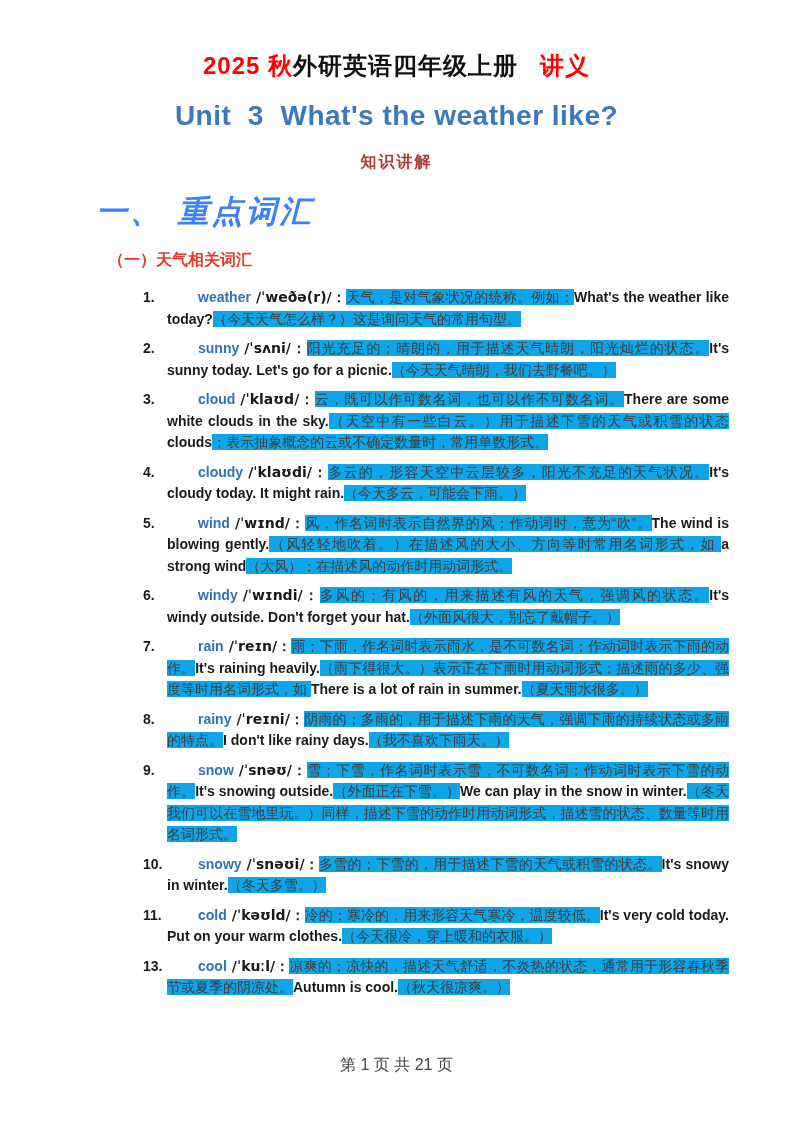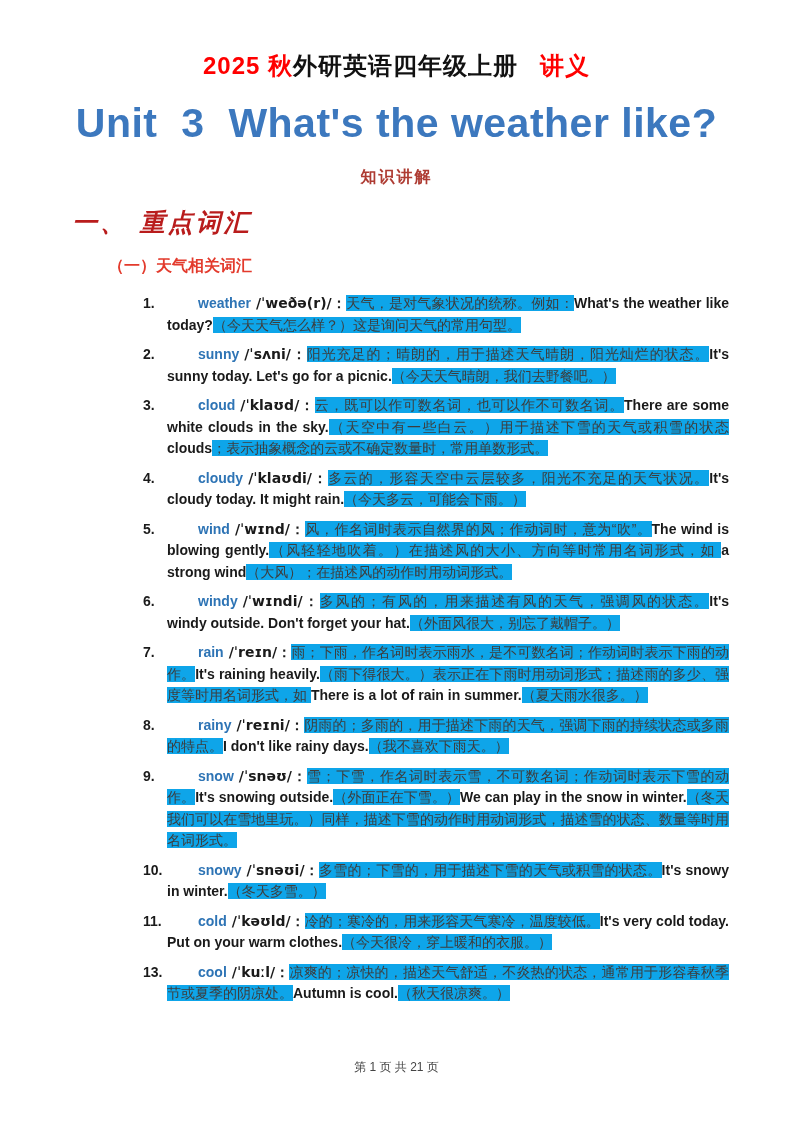--- a/index.html
+++ b/index.html
@@ -23,40 +23,40 @@
     font-size: 24px;
     font-weight: bold;
     color: #111111;
     letter-spacing: 1px;
   }
   .doc-title .red { color: #FF0000; }
   .doc-title .red-suffix { color: #FF0000; margin-left: 22px; text-align: center; }
   .unit-title {
     margin: 18px 0 0 0;
     text-align: center;
-    font-size: 41px;
+    font-size: 28px;
     font-weight: bold;
     color: #3C78BE;
     white-space: pre;
     letter-spacing: 0.5px;
   }
   .banner {
     margin: 20px 0 0 0;
     text-align: center;
     font-size: 16px;
     font-weight: bold;
     color: #AE3B32;
     letter-spacing: 2px;
   }
   .h1-heading {
-    margin: 18px 0 0 72px;
-    font-size: 25px;
+    margin: 18px 0 0 96px;
+    font-size: 31px;
     font-weight: bold;
     font-style: italic;
-    color: #b91c1c;
+    color: #3b82f6;
     font-family: "DejaVu Serif", serif;
     letter-spacing: 3px;
     white-space: pre;
   }
   .h2-heading {
     margin: 17px 0 0 108px;
     font-size: 16px;
     font-weight: bold;
     color: #E33A2C;
   }
@@ -97,21 +97,21 @@
   .seg-en {
     color: #1a1a1a;
     font-weight: bold;
   }
   .footer {
     position: absolute;
     left: 0;
     right: 0;
     bottom: 46px;
     text-align: center;
-    font-size: 12px;
+    font-size: 16px;
     color: #444444;
   }
 </style>
 </head>
 <body>
 
 <div class="page">
 
   <h1 class="doc-title"><span class="red">2025 秋</span><span>外研英语四年级上册</span><span class="red-suffix">讲义</span></h1>
 

